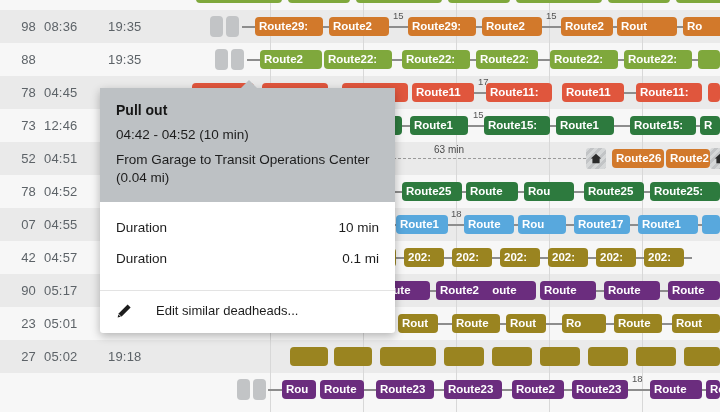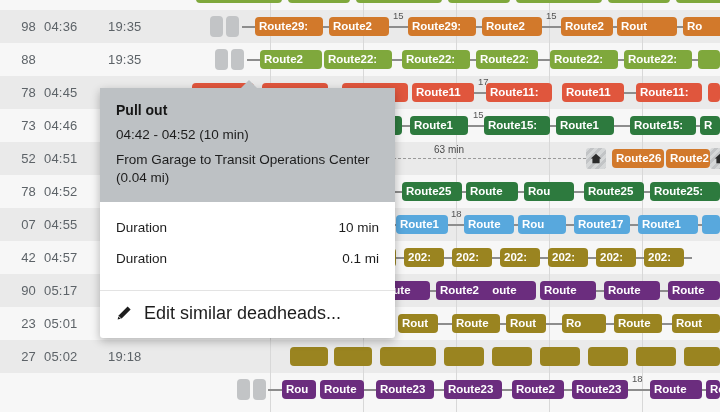--- a/index.html
+++ b/index.html
@@ -59,47 +59,47 @@
   .pop-head{background:#bdc1c4;padding:14px 16px 14px 16px;}
   .pop-title{font-size:14px;font-weight:bold;color:#161616;margin:0 0 8px 0;}
   .pop-line{font-size:13.5px;color:#1d1d1d;margin:0 0 7px 0;line-height:1.35;}
   .pop-line.last{margin-bottom:0;}
   .pop-body{padding:12px 16px 14px 16px;}
   .pop-kv{display:flex;justify-content:space-between;align-items:baseline;
           font-size:13.5px;color:#1d1d1d;padding:6px 0 10px 0;}
   .pop-kv .v{color:#1d1d1d;}
   .pop-foot{border-top:1px solid #e3e3e3;padding:12px 16px 14px 16px;
             display:flex;align-items:center;gap:12px;cursor:pointer;}
-  .pop-foot .lbl{font-size:18px;color:#1d1d1d;}
+  .pop-foot .lbl{font-size:13px;color:#1d1d1d;margin-left:12px;}
   .pencil{width:16px;height:16px;flex:0 0 16px;display:block;}
 </style>
 </head>
 <body>
 
 <div id="app">
 
   <div id="rows">
       <div class="row base" style="top: -23px;"></div>
       <div class="row alt" style="top: 10px;">
         <div class="cell c-block">98</div>
-        <div class="cell c-start">04:36</div>
+        <div class="cell c-start">08:36</div>
         <div class="cell c-end">19:35</div>
       </div>
       <div class="row base" style="top: 43px;">
         <div class="cell c-block">88</div>
         <div class="cell c-end">19:35</div>
       </div>
       <div class="row alt" style="top: 76px;">
         <div class="cell c-block">78</div>
         <div class="cell c-start">04:45</div>
         <div class="cell c-end"></div>
       </div>
       <div class="row base" style="top: 109px;">
         <div class="cell c-block">73</div>
-        <div class="cell c-start">04:46</div>
+        <div class="cell c-start">12:46</div>
         <div class="cell c-end"></div>
       </div>
       <div class="row alt" style="top: 142px;">
         <div class="cell c-block">52</div>
         <div class="cell c-start">04:51</div>
         <div class="cell c-end"></div>
       </div>
       <div class="row base" style="top: 175px;">
         <div class="cell c-block">78</div>
         <div class="cell c-start">04:52</div>

